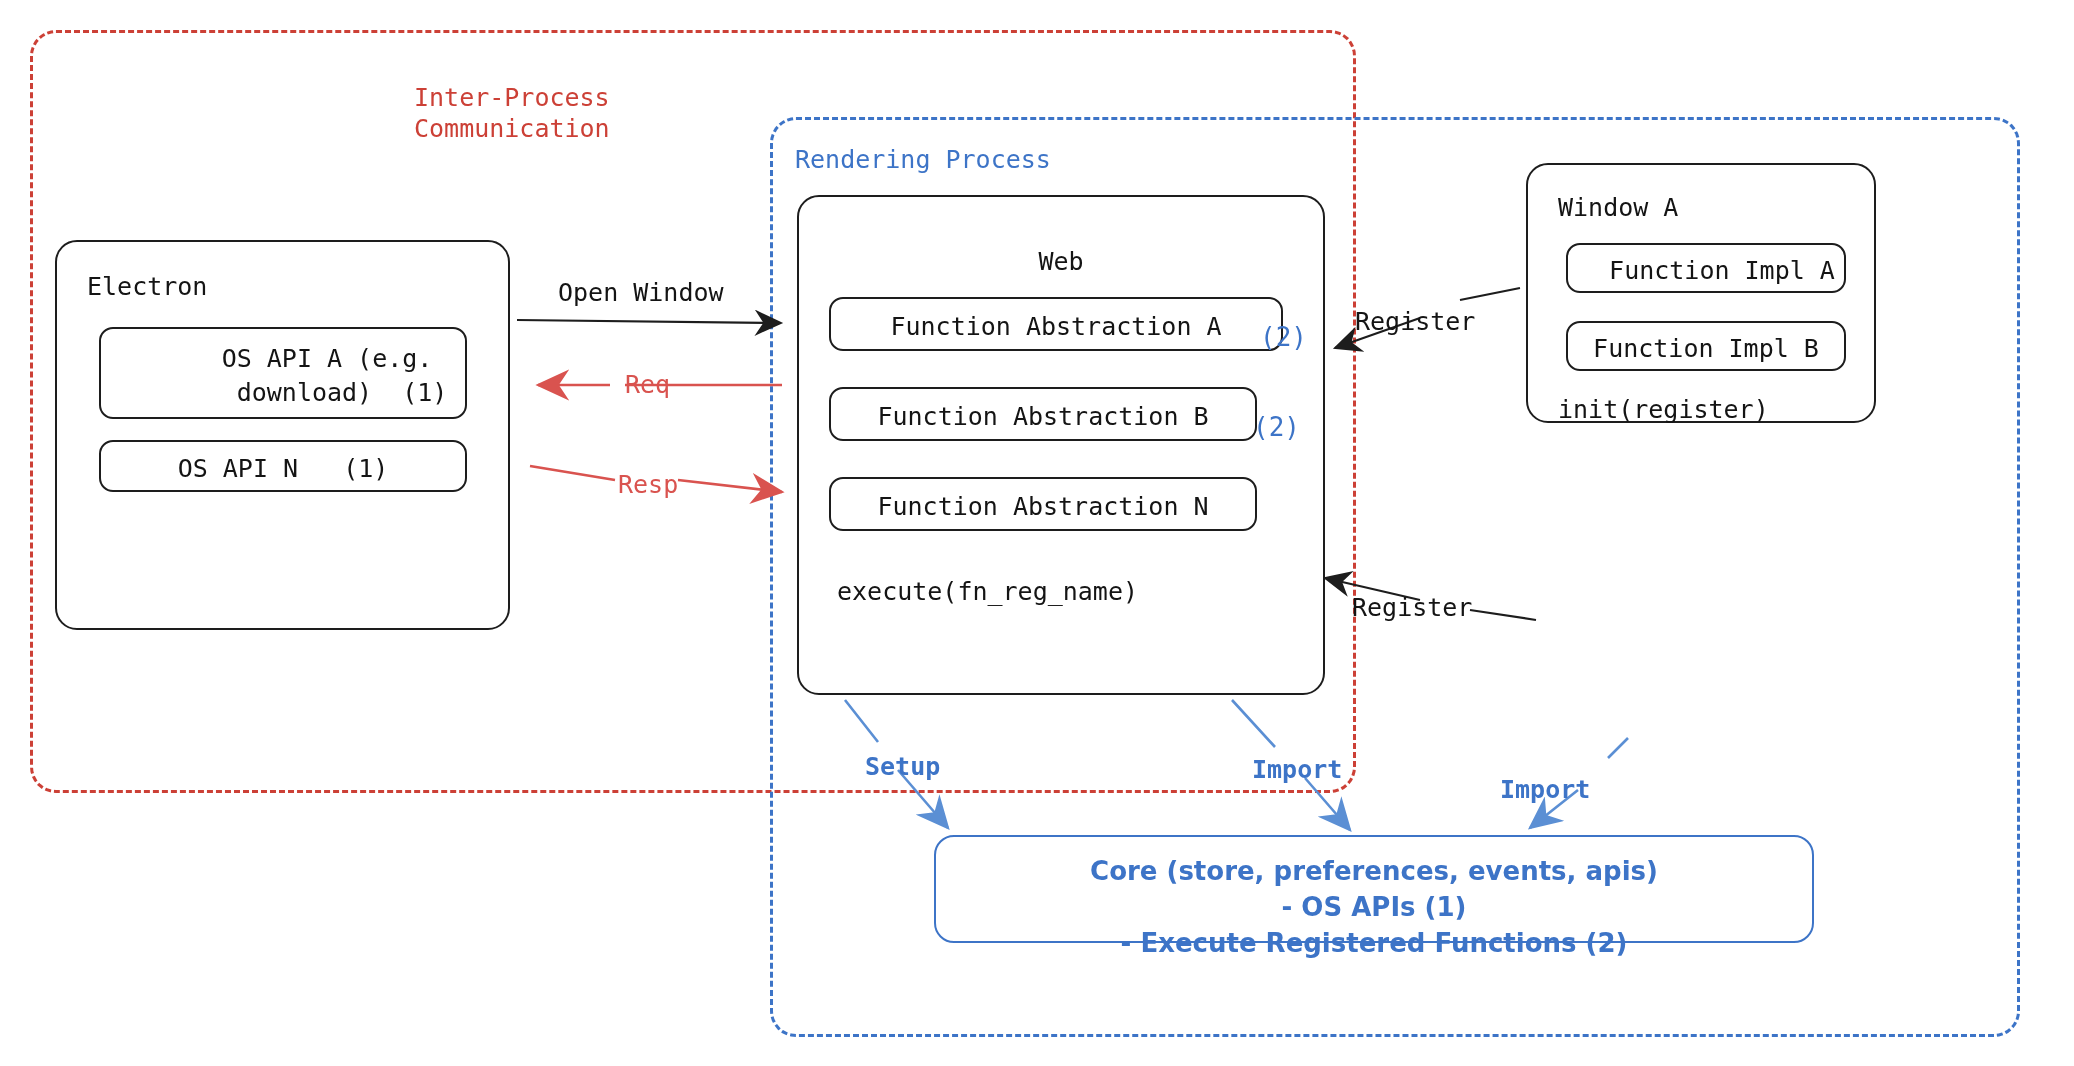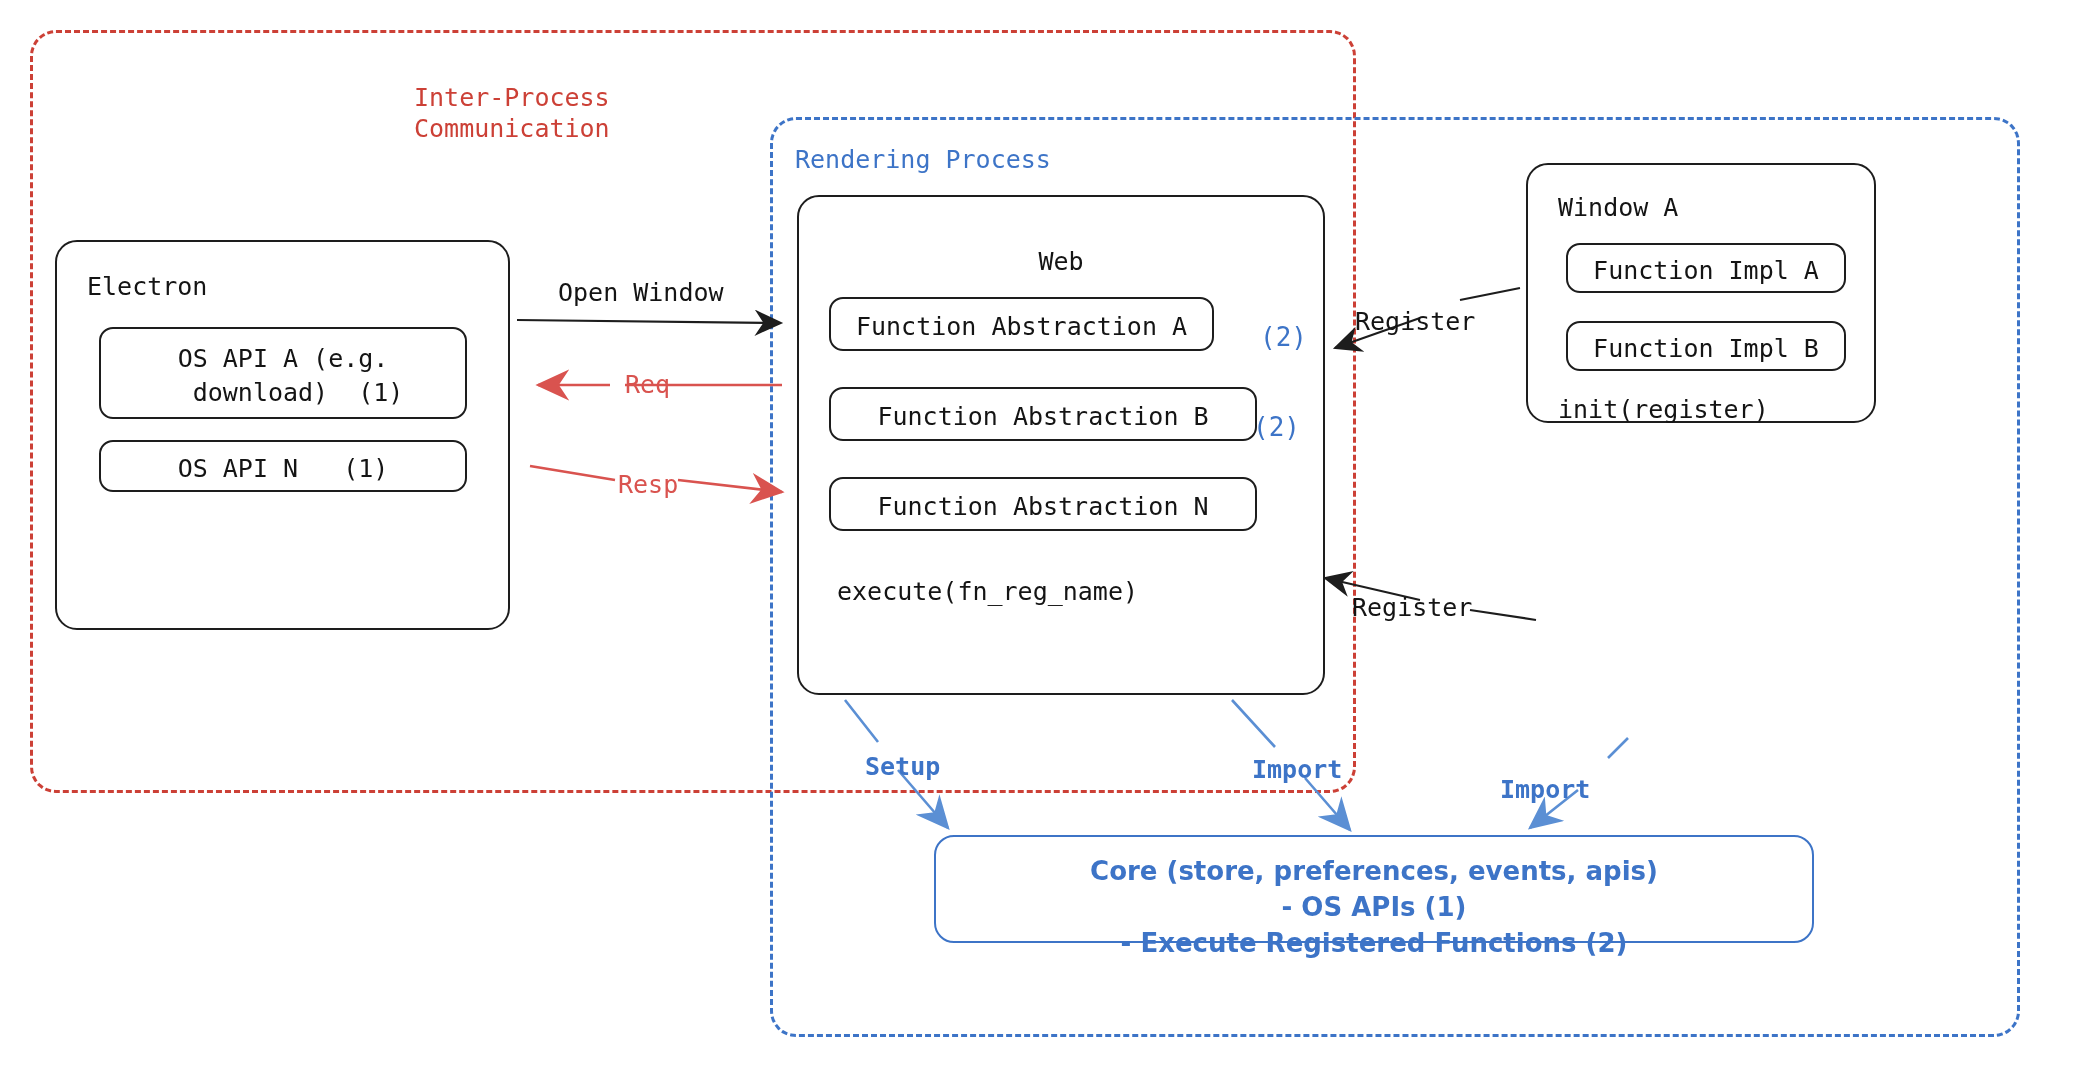--- a/index.html
+++ b/index.html
@@ -102,28 +102,28 @@
   }
 
   
   #electron-box   { left: 55px;  top: 240px; width: 455px; height: 390px; }
   #electron-title { left: 30px;  top: 30px;  }
   #osapi-a-box    { left: 42px;  top: 85px;  width: 368px; height: 92px; }
   #osapi-n-box    { left: 42px;  top: 198px; width: 368px; height: 52px; }
 
   #web-box        { left: 797px; top: 195px; width: 528px; height: 500px; }
   #web-title      { left: 0;     top: 48px;  width: 100%; text-align: center; }
-  #fa-a-box       { left: 30px;  top: 100px; width: 385px; height: 54px; }
+  #fa-a-box       { left: 30px;  top: 100px; width: 454px; height: 54px; }
   #fa-b-box       { left: 30px;  top: 190px; width: 428px; height: 54px; }
   #fa-n-box       { left: 30px;  top: 280px; width: 428px; height: 54px; }
   #web-exec       { left: 38px;  top: 378px; }
 
   #plugin-a-box   { left: 1526px; top: 163px; width: 350px; height: 260px; }
   #plugin-a-title { left: 30px;   top: 28px; }
-  #fimpl-a-box    { left: 38px;   top: 78px;  width: 280px; height: 50px; }
+  #fimpl-a-box    { left: 38px;   top: 78px;  width: 280px; height: 50px; padding-left: 16px; }
   #fimpl-b-box    { left: 38px;   top: 156px; width: 280px; height: 50px; }
   #plugin-a-init  { left: 30px;   top: 228px; }
 
   #plugin-b-box   { left: 1538px; top: 569px; width: 440px; height: 153px; }
   #plugin-b-text  { left: 28px;   top: 20px; }
 
   #core-box       { left: 934px;  top: 835px; width: 880px; height: 108px; }
   #core-text      { left: 0; top: 16px; width: 100%; text-align: center;
                     color: #3d74c7; font-weight: bold; font-size: 26px;
                     line-height: 36px;
@@ -197,21 +197,21 @@
 
     <path d="M1232,700 L1275,747 M1305,778 L1350,830" stroke="#5b8fd4" stroke-width="2.6" fill="none" marker-end="url(#ah-blue)"></path>
 
     <path d="M1628,738 L1608,758 M1578,790 L1530,828" stroke="#5b8fd4" stroke-width="2.6" fill="none" marker-end="url(#ah-blue)"></path>
   </svg>
 
   <div class="hbox" id="electron-box">
     <div class="boxtitle" id="electron-title">Electron</div>
 
     <div class="hbox inner" id="osapi-a-box">
-      <div class="innertext" style="top:13px;">OS API A (e.g.
+      <div class="innertext" style="top:13px;padding-left:44px;">OS API A (e.g.
   download)  (1)</div>
     </div>
 
     <div class="hbox inner" id="osapi-n-box">
       <div class="innertext" style="top:10px;">OS API N   (1)</div>
     </div>
   </div>
 
   <div class="hbox" id="web-box">
     <div class="innertext" id="web-title">Web</div>

